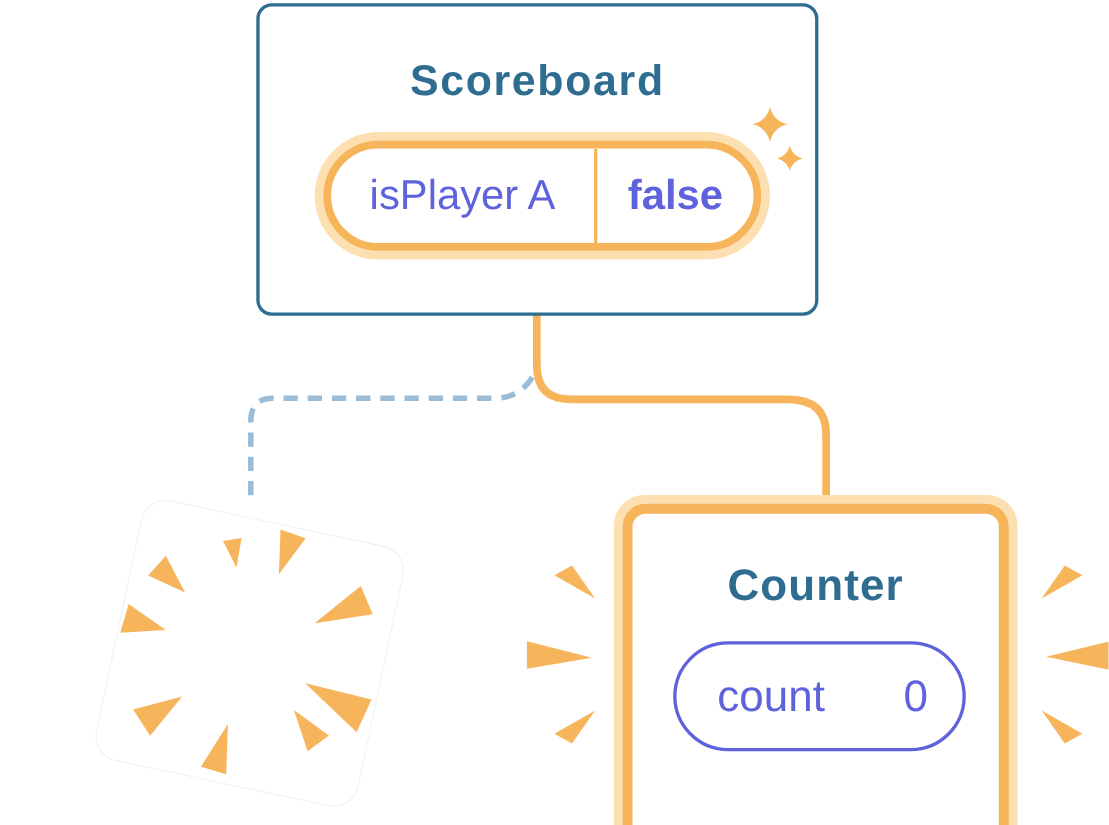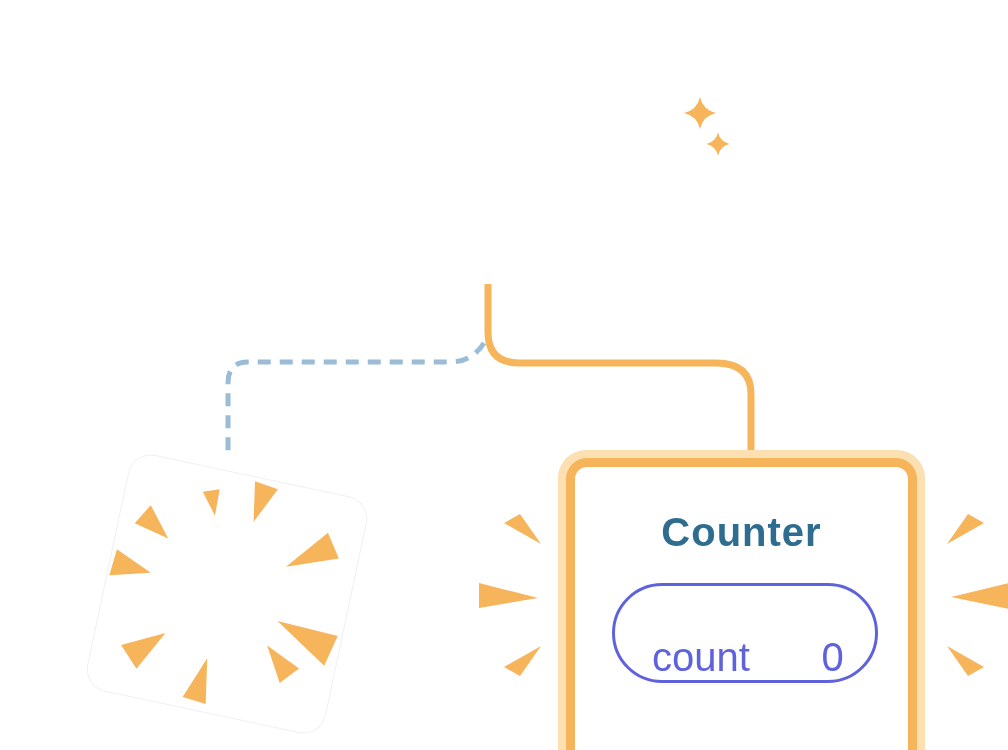--- a/index.html
+++ b/index.html
@@ -122,21 +122,21 @@
     letter-spacing: 1px;
   }
   .purple-pill {
     position: absolute;
     left: 37px; top: 116px;
     width: 266px; height: 100px;
     background: var(--card-bg);
     border: 3px solid var(--state-purple);
     border-radius: 50px;
     display: flex;
-    align-items: flex-end;
+    align-items: center;
     overflow: hidden;
   }
   .purple-pill .pill-cell {
     display: flex;
     align-items: center;
     justify-content: center;
     color: var(--state-purple);
     font-size: 40px;
   }
   .purple-pill .pill-cell.label { width: 172px; }
@@ -159,20 +159,30 @@
 </head>
 <body>
 
 <div class="stage">
 
   <svg class="layer connectors" viewBox="0 0 1008 750" xmlns="http://www.w3.org/2000/svg">
     <path class="orange-line" d="M488 284 L488 332 Q488 363 519 363 L716 363 Q751 363 751 394 L751 458"></path>
     <path class="dashed-line" d="M484 343 Q472 362 450 362 L248 362 Q228 362 228 383 L228 459"></path>
   </svg>
 
+  <div class="scoreboard-card">
+    <div class="card-title">Scoreboard</div>
+    <div class="orange-pill">
+      <div class="orange-pill-inner">
+        <div class="pill-cell label">isPlayer A</div>
+        <div class="pill-divider"></div>
+        <div class="pill-cell value">false</div>
+      </div>
+    </div>
+  </div>
 
   <div class="counter-card">
     <div class="counter-card-inner">
       <div class="card-title">Counter</div>
       <div class="purple-pill">
         <div class="pill-cell label">count</div>
         <div class="pill-divider"></div>
         <div class="pill-cell value">0</div>
       </div>
     </div>

